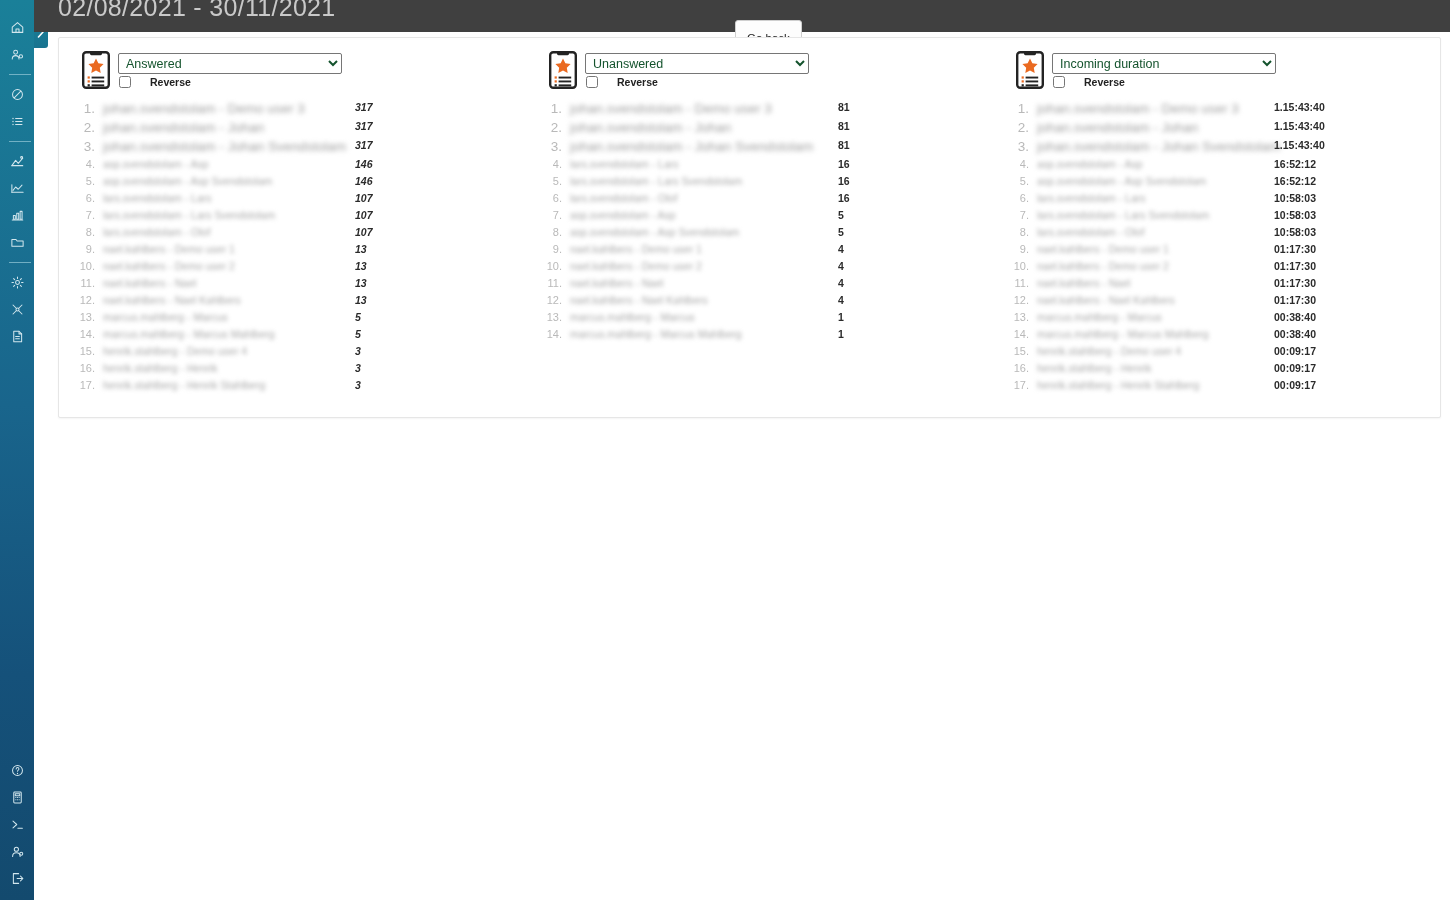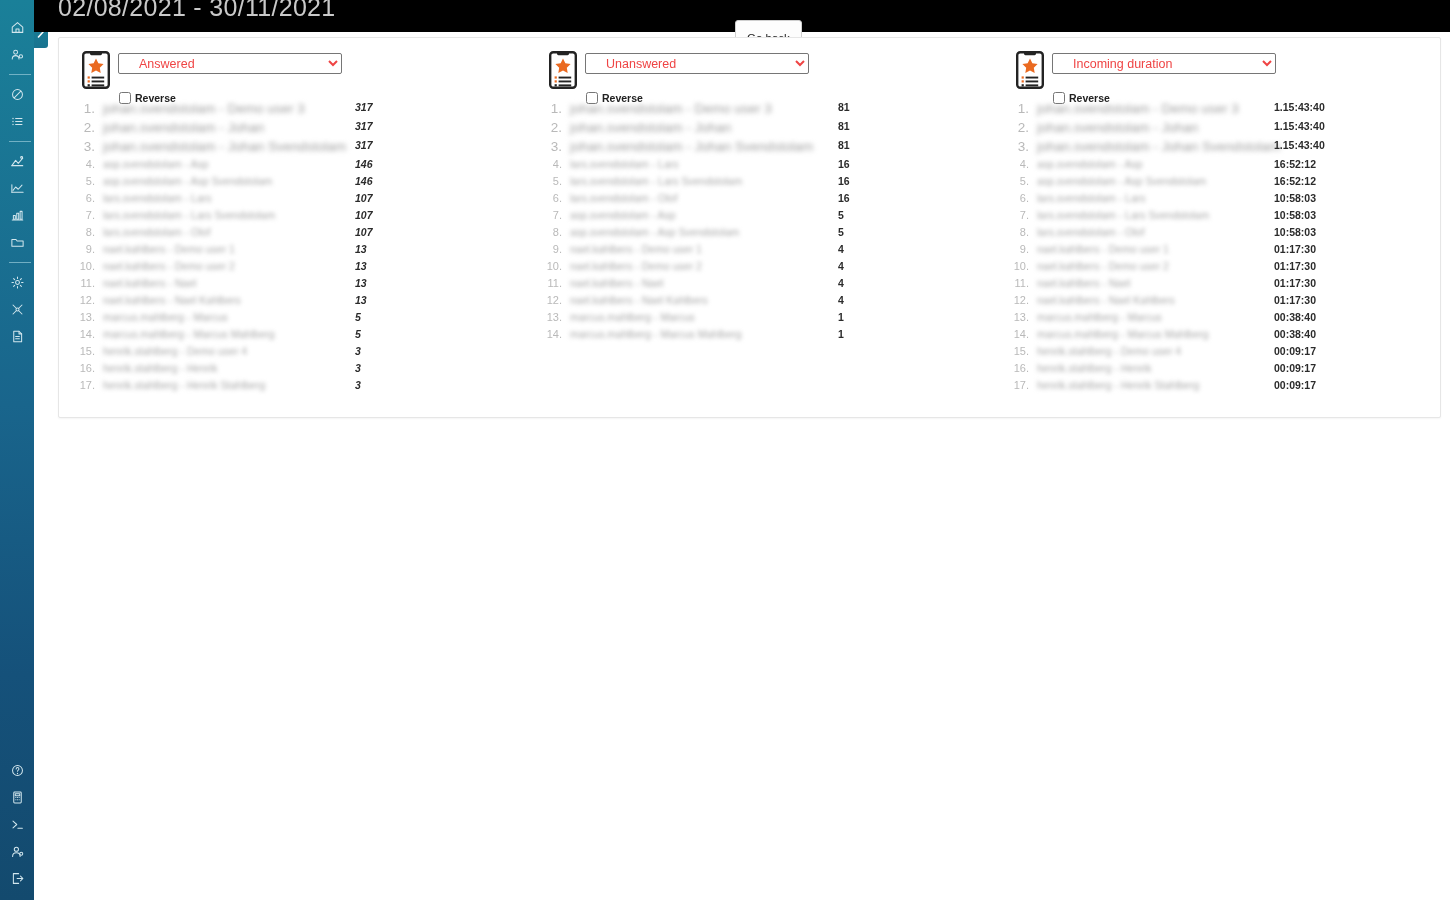--- a/index.html
+++ b/index.html
@@ -36,21 +36,21 @@
     width: 14px; height: 32px;
     background: linear-gradient(180deg, #1a8099 0%, #18738f 100%);
     border-radius: 0 3px 3px 0;
     display: flex; align-items: center; justify-content: center;
     color: #ffffff;
   }
 
   
   #header-bar {
     position: absolute; left: 34px; top: 0; right: 0; height: 32px;
-    background: #000000;
+    background: #404040;
   }
   #period-title {
     position: absolute; left: 24px; top: -7px;
     font-size: 25px; color: #c9c9c9; letter-spacing: .3px;
     white-space: nowrap;
   }
   #go-back-button {
     position: absolute; left: 701px; top: 20px;
     font-size: 11.5px; color: #222;
     background: #fdfdfd;
@@ -78,28 +78,28 @@
   
   .col-head { position: relative; height: 46px; padding-left: 23px; }
   .clipboard-icon {
     position: absolute; left: 23px; top: 1px;
     width: 28px; height: 38px;
   }
   .sel-wrap { position: absolute; left: 59px; top: 3px; }
   .metric-select {
     width: 224px; height: 21px;
     font-family: "Liberation Sans", sans-serif;
-    font-size: 12.5px; color: #ef4444;
+    font-size: 12.5px; color: #14532d;
     border: 1px solid #767676; border-radius: 2px;
     background: #ffffff;
-    padding: 0 16px;
+    padding: 0 3px;
   }
   .reverse-row {
     position: absolute; left: 60px; top: 26px;
-    display: flex; align-items: center; gap: 4px; margin-top: 16px;
+    display: flex; align-items: center; gap: 19px;
   }
   .reverse-row input[type=checkbox] { width: 12px; height: 12px; margin: 0; }
   .reverse-label { font-size: 10.5px; font-weight: bold; color: #222; }
 
   
   .rank-list { position: relative; padding-left: 0; margin-top: 5px; }
   .rank-row {
     display: flex; align-items: baseline;
     height: 17px;
   }

